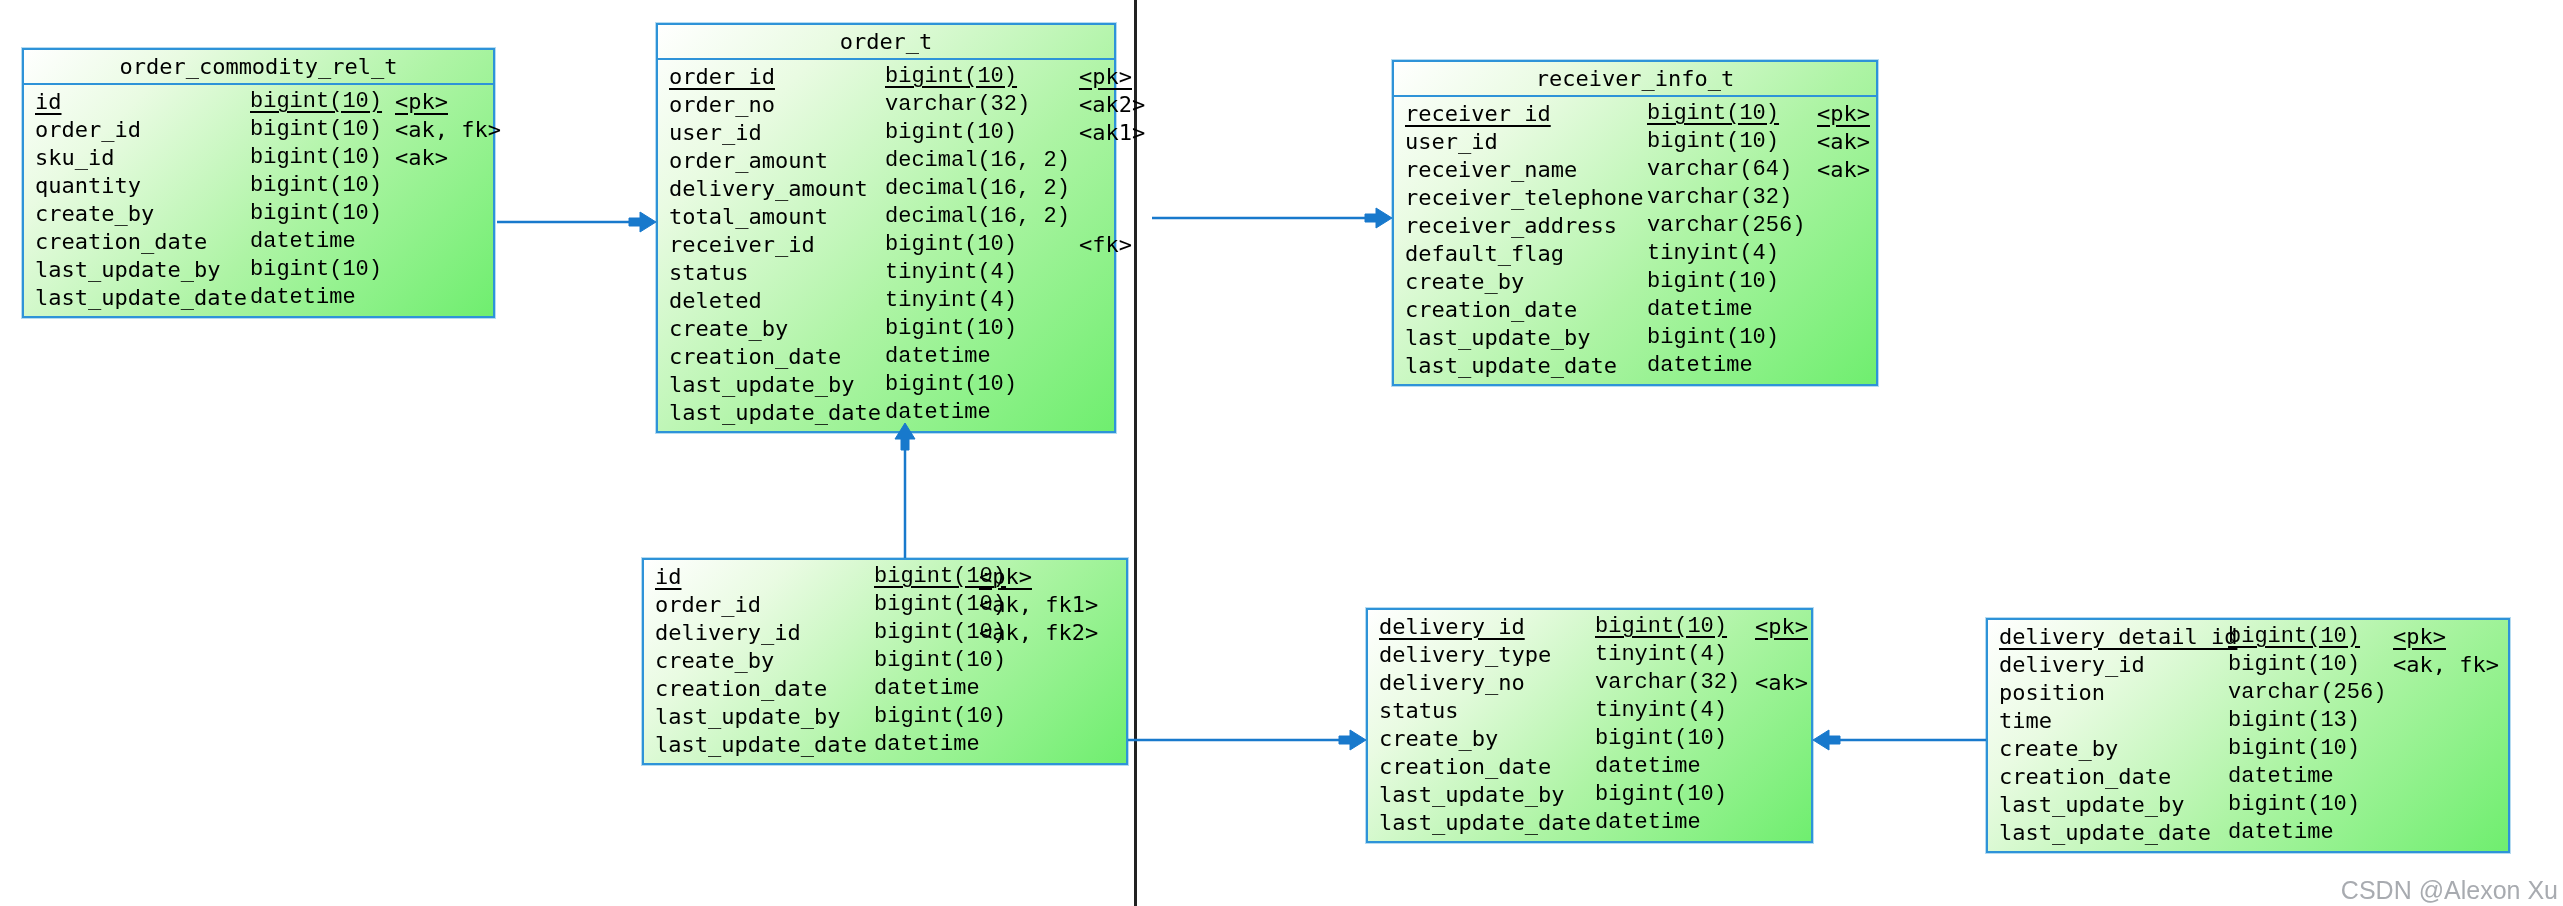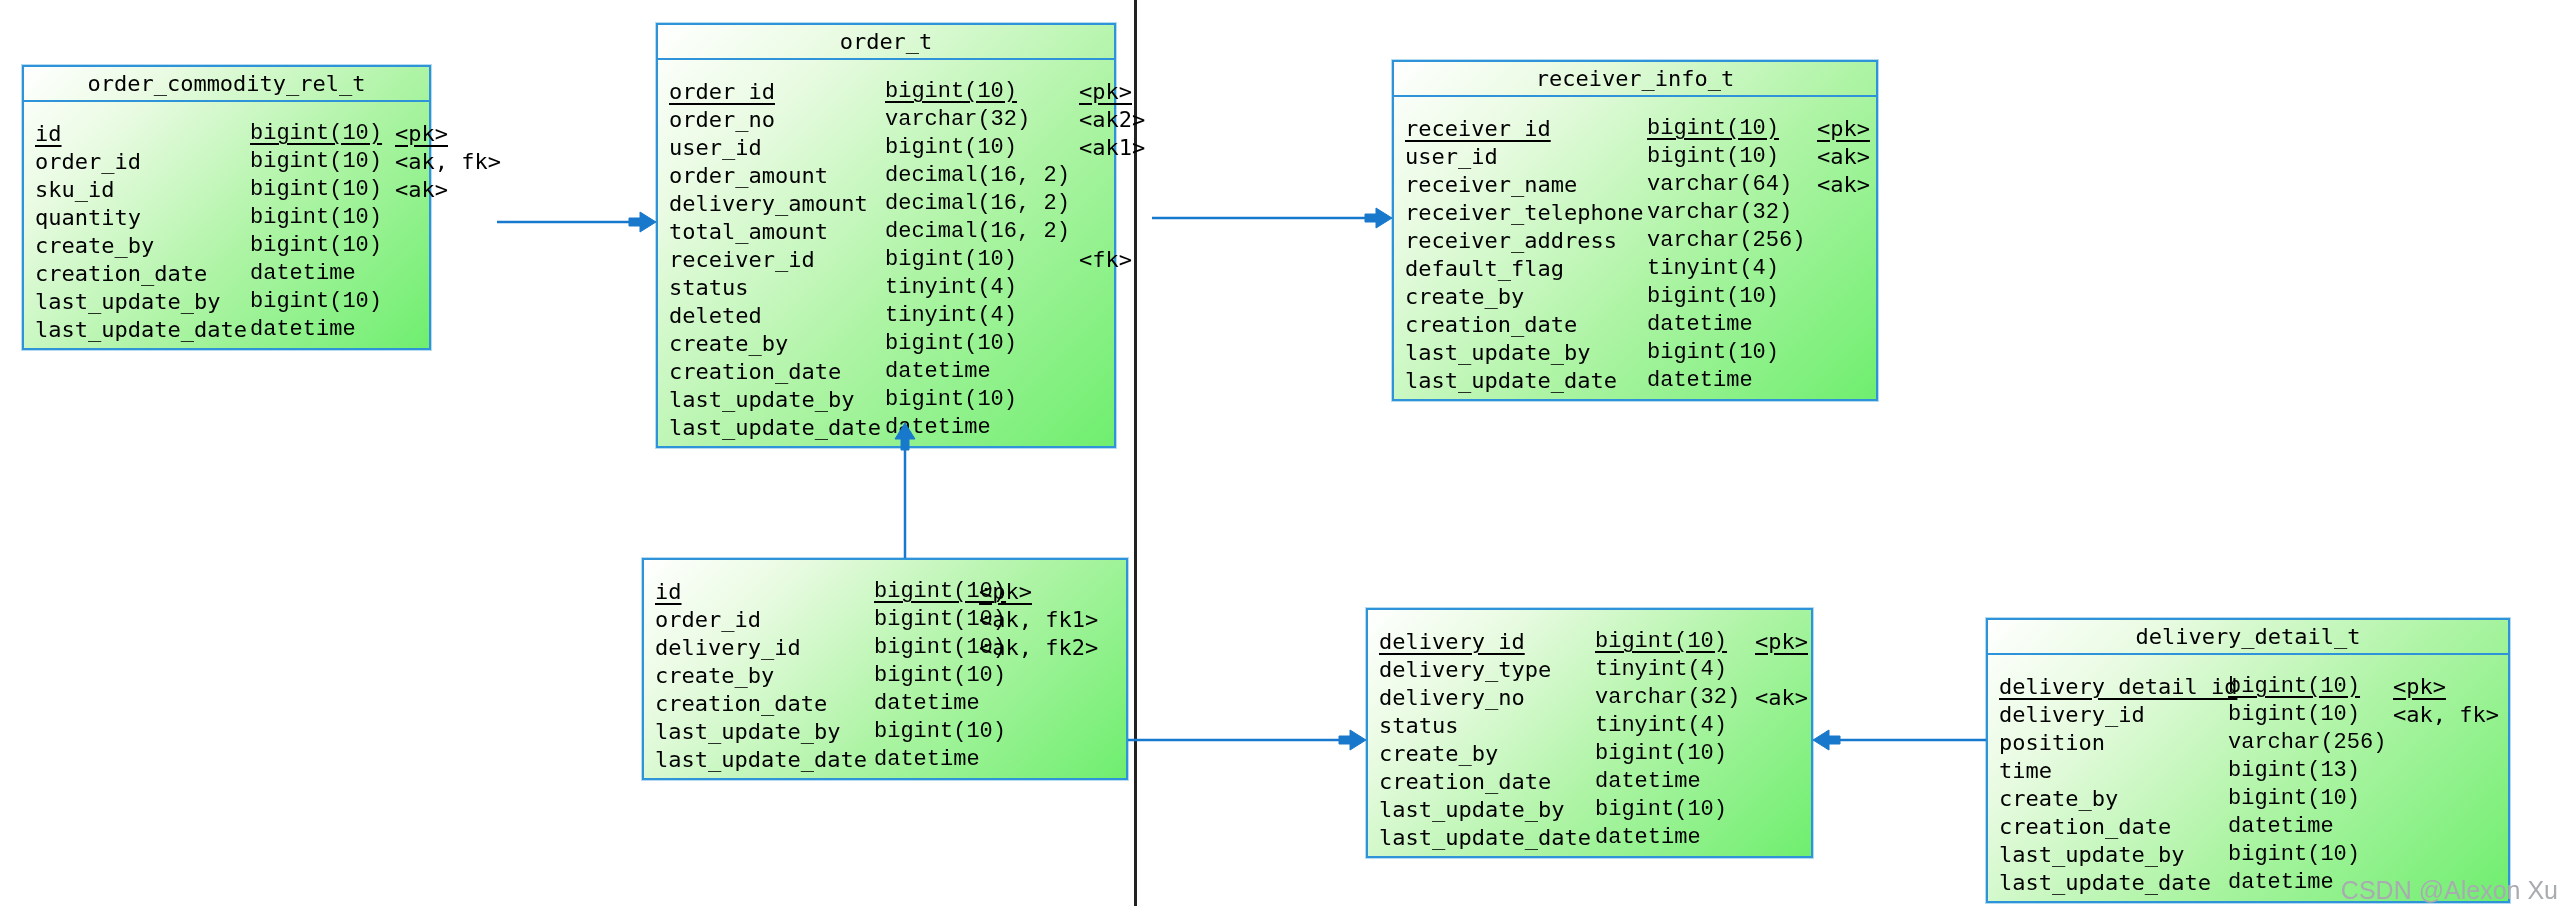--- a/index.html
+++ b/index.html
@@ -19,28 +19,28 @@
   .table{
     position:absolute;z-index:2;box-sizing:border-box;
     border:2px solid #2e93d8;
     background:linear-gradient(135deg,#ffffff 0%,#e9fbe2 22%,#aef4a5 58%,#6fee6f 100%);
     box-shadow:0 0 0 1px rgba(120,190,230,.55);
   }
   .table .hdr{
     height:33px;line-height:33px;border-bottom:2px solid #2e93d8;
     text-align:center;font-size:22px;color:#000;white-space:pre;
   }
-  .table .body{padding:18px 0 4px 0;}
+  .table .body{padding:3px 0 4px 0;}
   .row{position:relative;height:28px;line-height:28px;font-size:22px;color:#000;}
   .row span{position:absolute;top:0;white-space:pre;}
   .row .name{left:11px;}
   .row .type{left:var(--type);font-family:Liberation Mono, monospace;}
   .row .keys{left:var(--keys);}
   .row.pk span{text-decoration:underline;text-decoration-thickness:2px;text-underline-offset:4px;}
-  .t0{left:22px;  top:65px;  width:409px; --type:226px; --keys:371px;}
+  .t0{left:22px;  top:48px;  width:473px; --type:226px; --keys:371px;}
   .t1{left:656px; top:23px;  width:460px; --type:227px; --keys:421px;}
   .t2{left:1392px;top:60px;  width:486px; --type:253px; --keys:423px;}
   .t3{left:642px; top:558px; width:486px; --type:230px; --keys:335px;}
   .t4{left:1366px;top:608px; width:447px; --type:227px; --keys:387px;}
   .t5{left:1986px;top:618px; width:524px; --type:240px; --keys:405px;}
   
   #rel-svg{position:absolute;left:0;top:0;z-index:3;}
   #rel-svg line{stroke:#1879cc;stroke-width:2.5px;}
   #rel-svg polygon{fill:#1879cc;stroke:#1879cc;stroke-width:1px;}
   
@@ -308,21 +308,20 @@
         </div>
         <div class="row">
           <span class="name">last_update_date</span>
           <span class="type">datetime</span>
           <span class="keys"></span>
         </div>
       </div>
   </div>
 
   <div class="table t5">
-    <div class="hdr">delivery_detail_t</div>
     <div class="body">
         <div class="row pk">
           <span class="name">delivery_detail_id</span>
           <span class="type">bigint(10)</span>
           <span class="keys">&lt;pk&gt;</span>
         </div>
         <div class="row">
           <span class="name">delivery_id</span>
           <span class="type">bigint(10)</span>
           <span class="keys">&lt;ak, fk&gt;</span>

